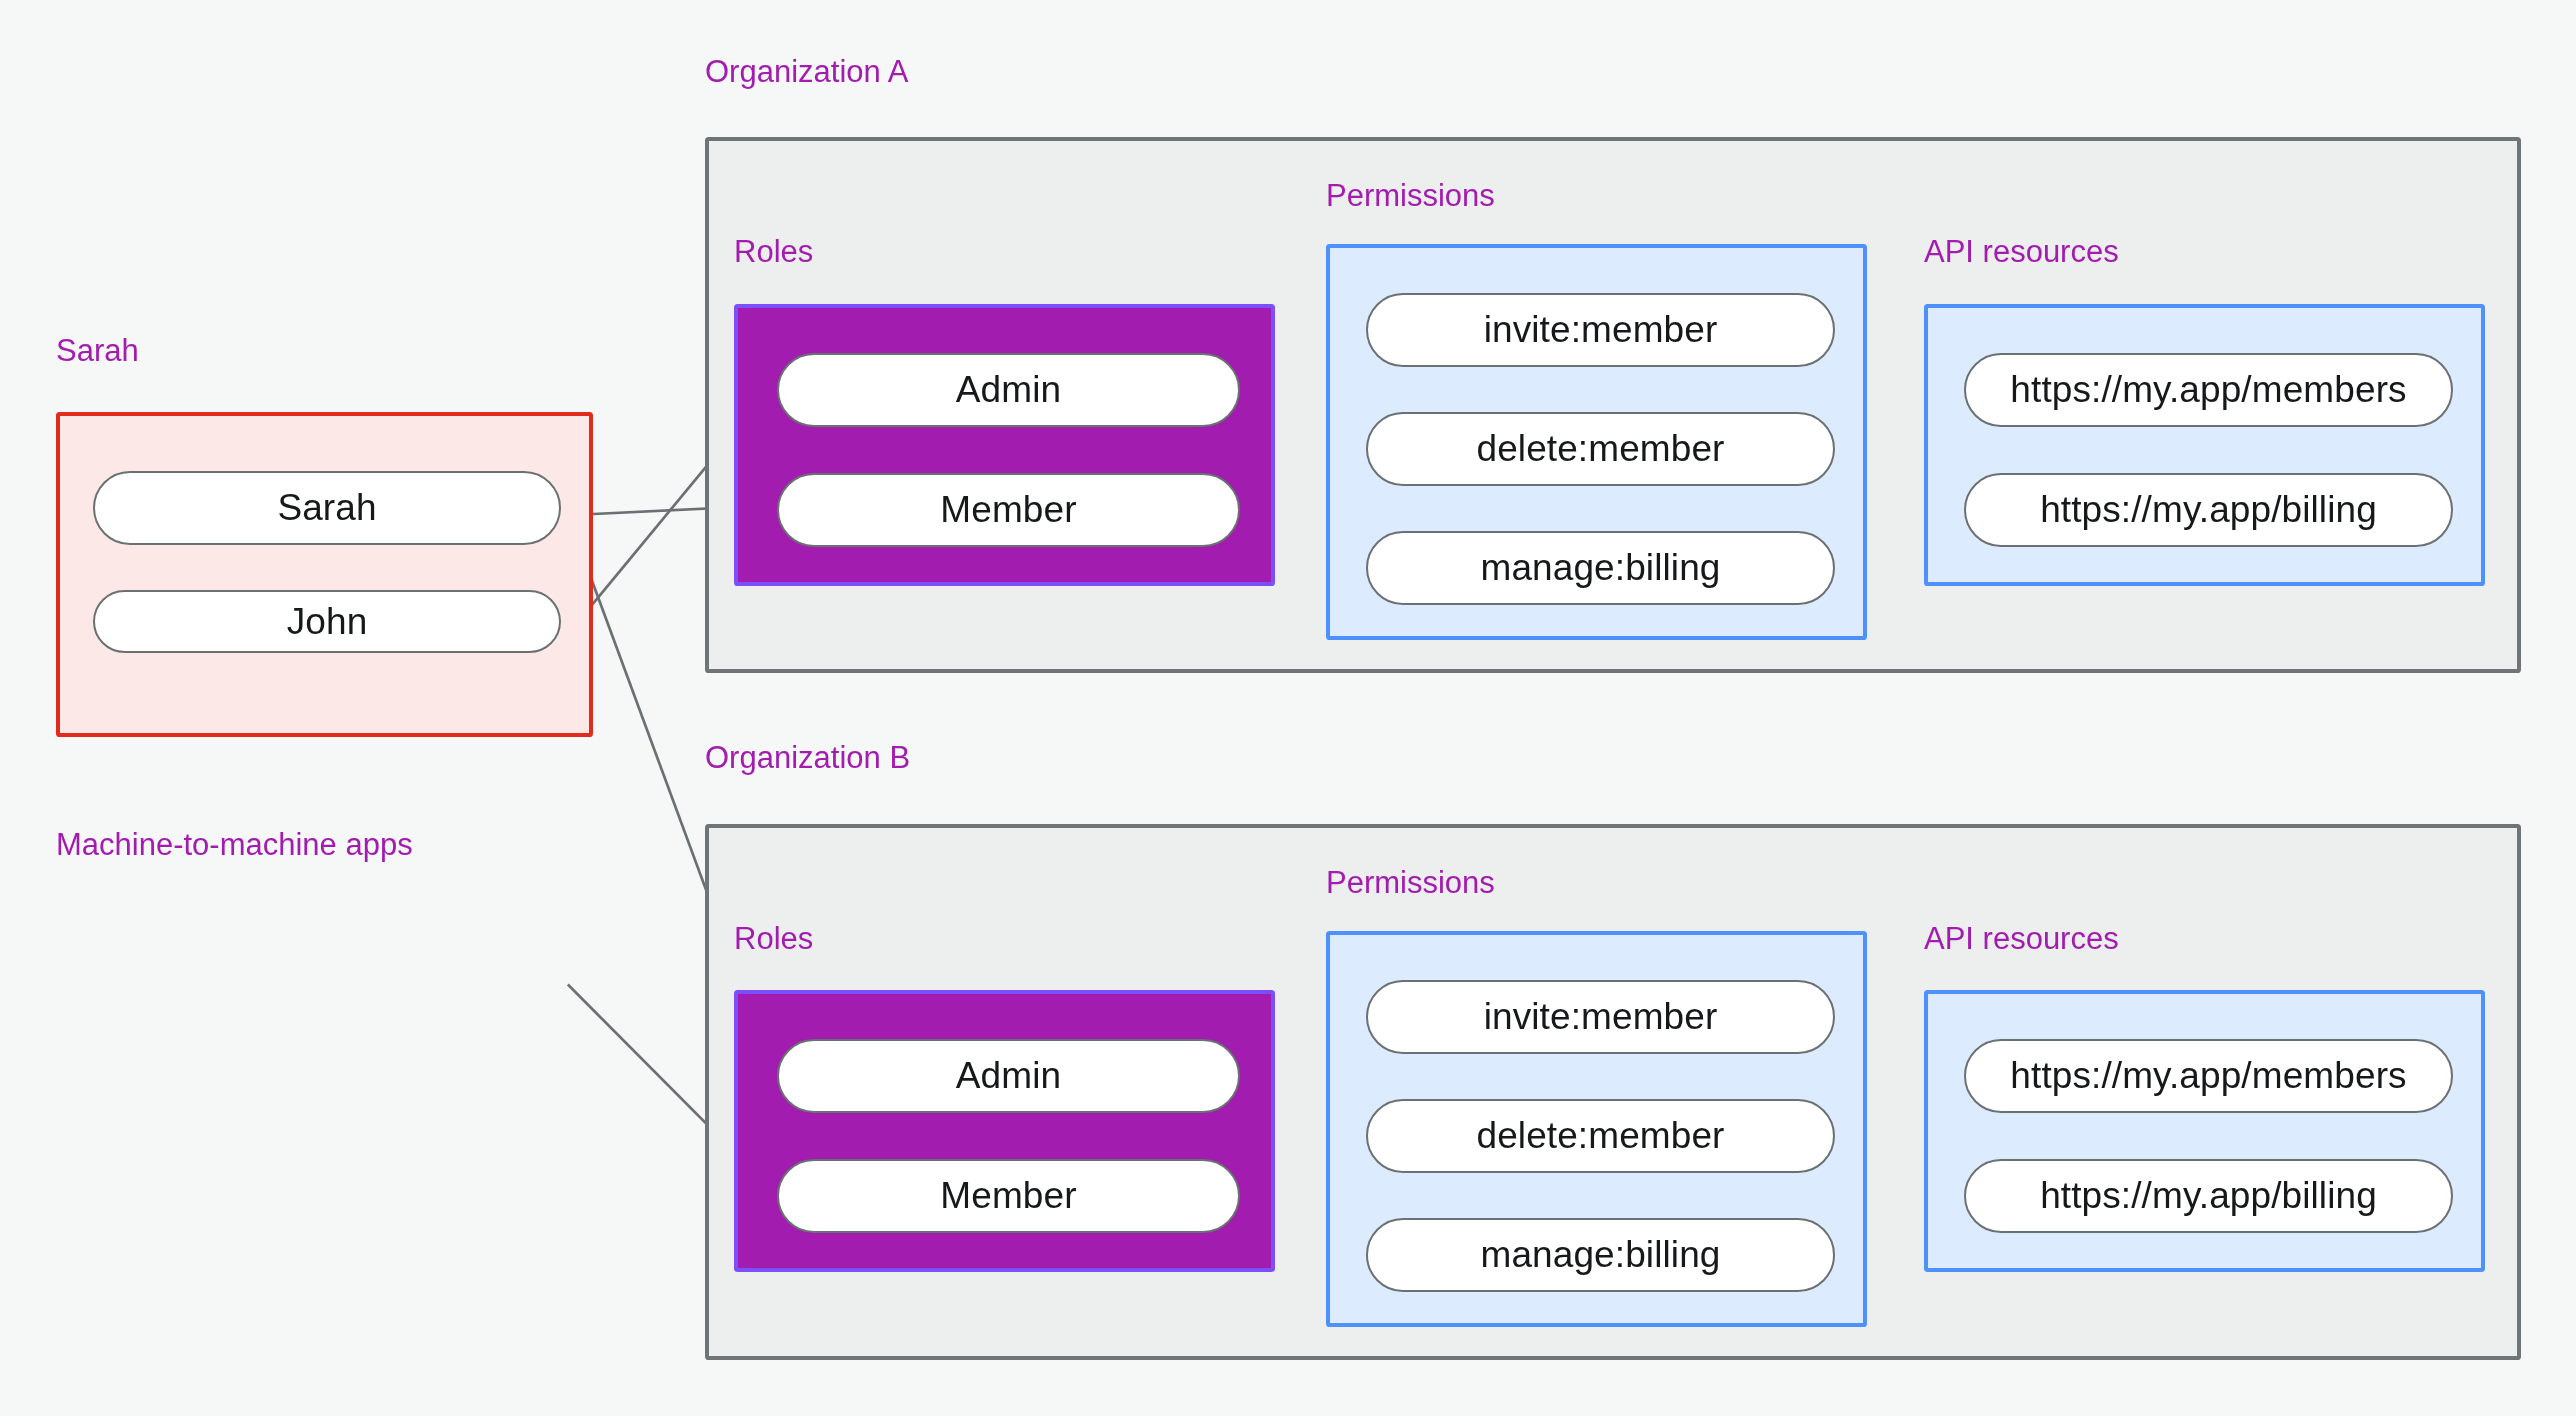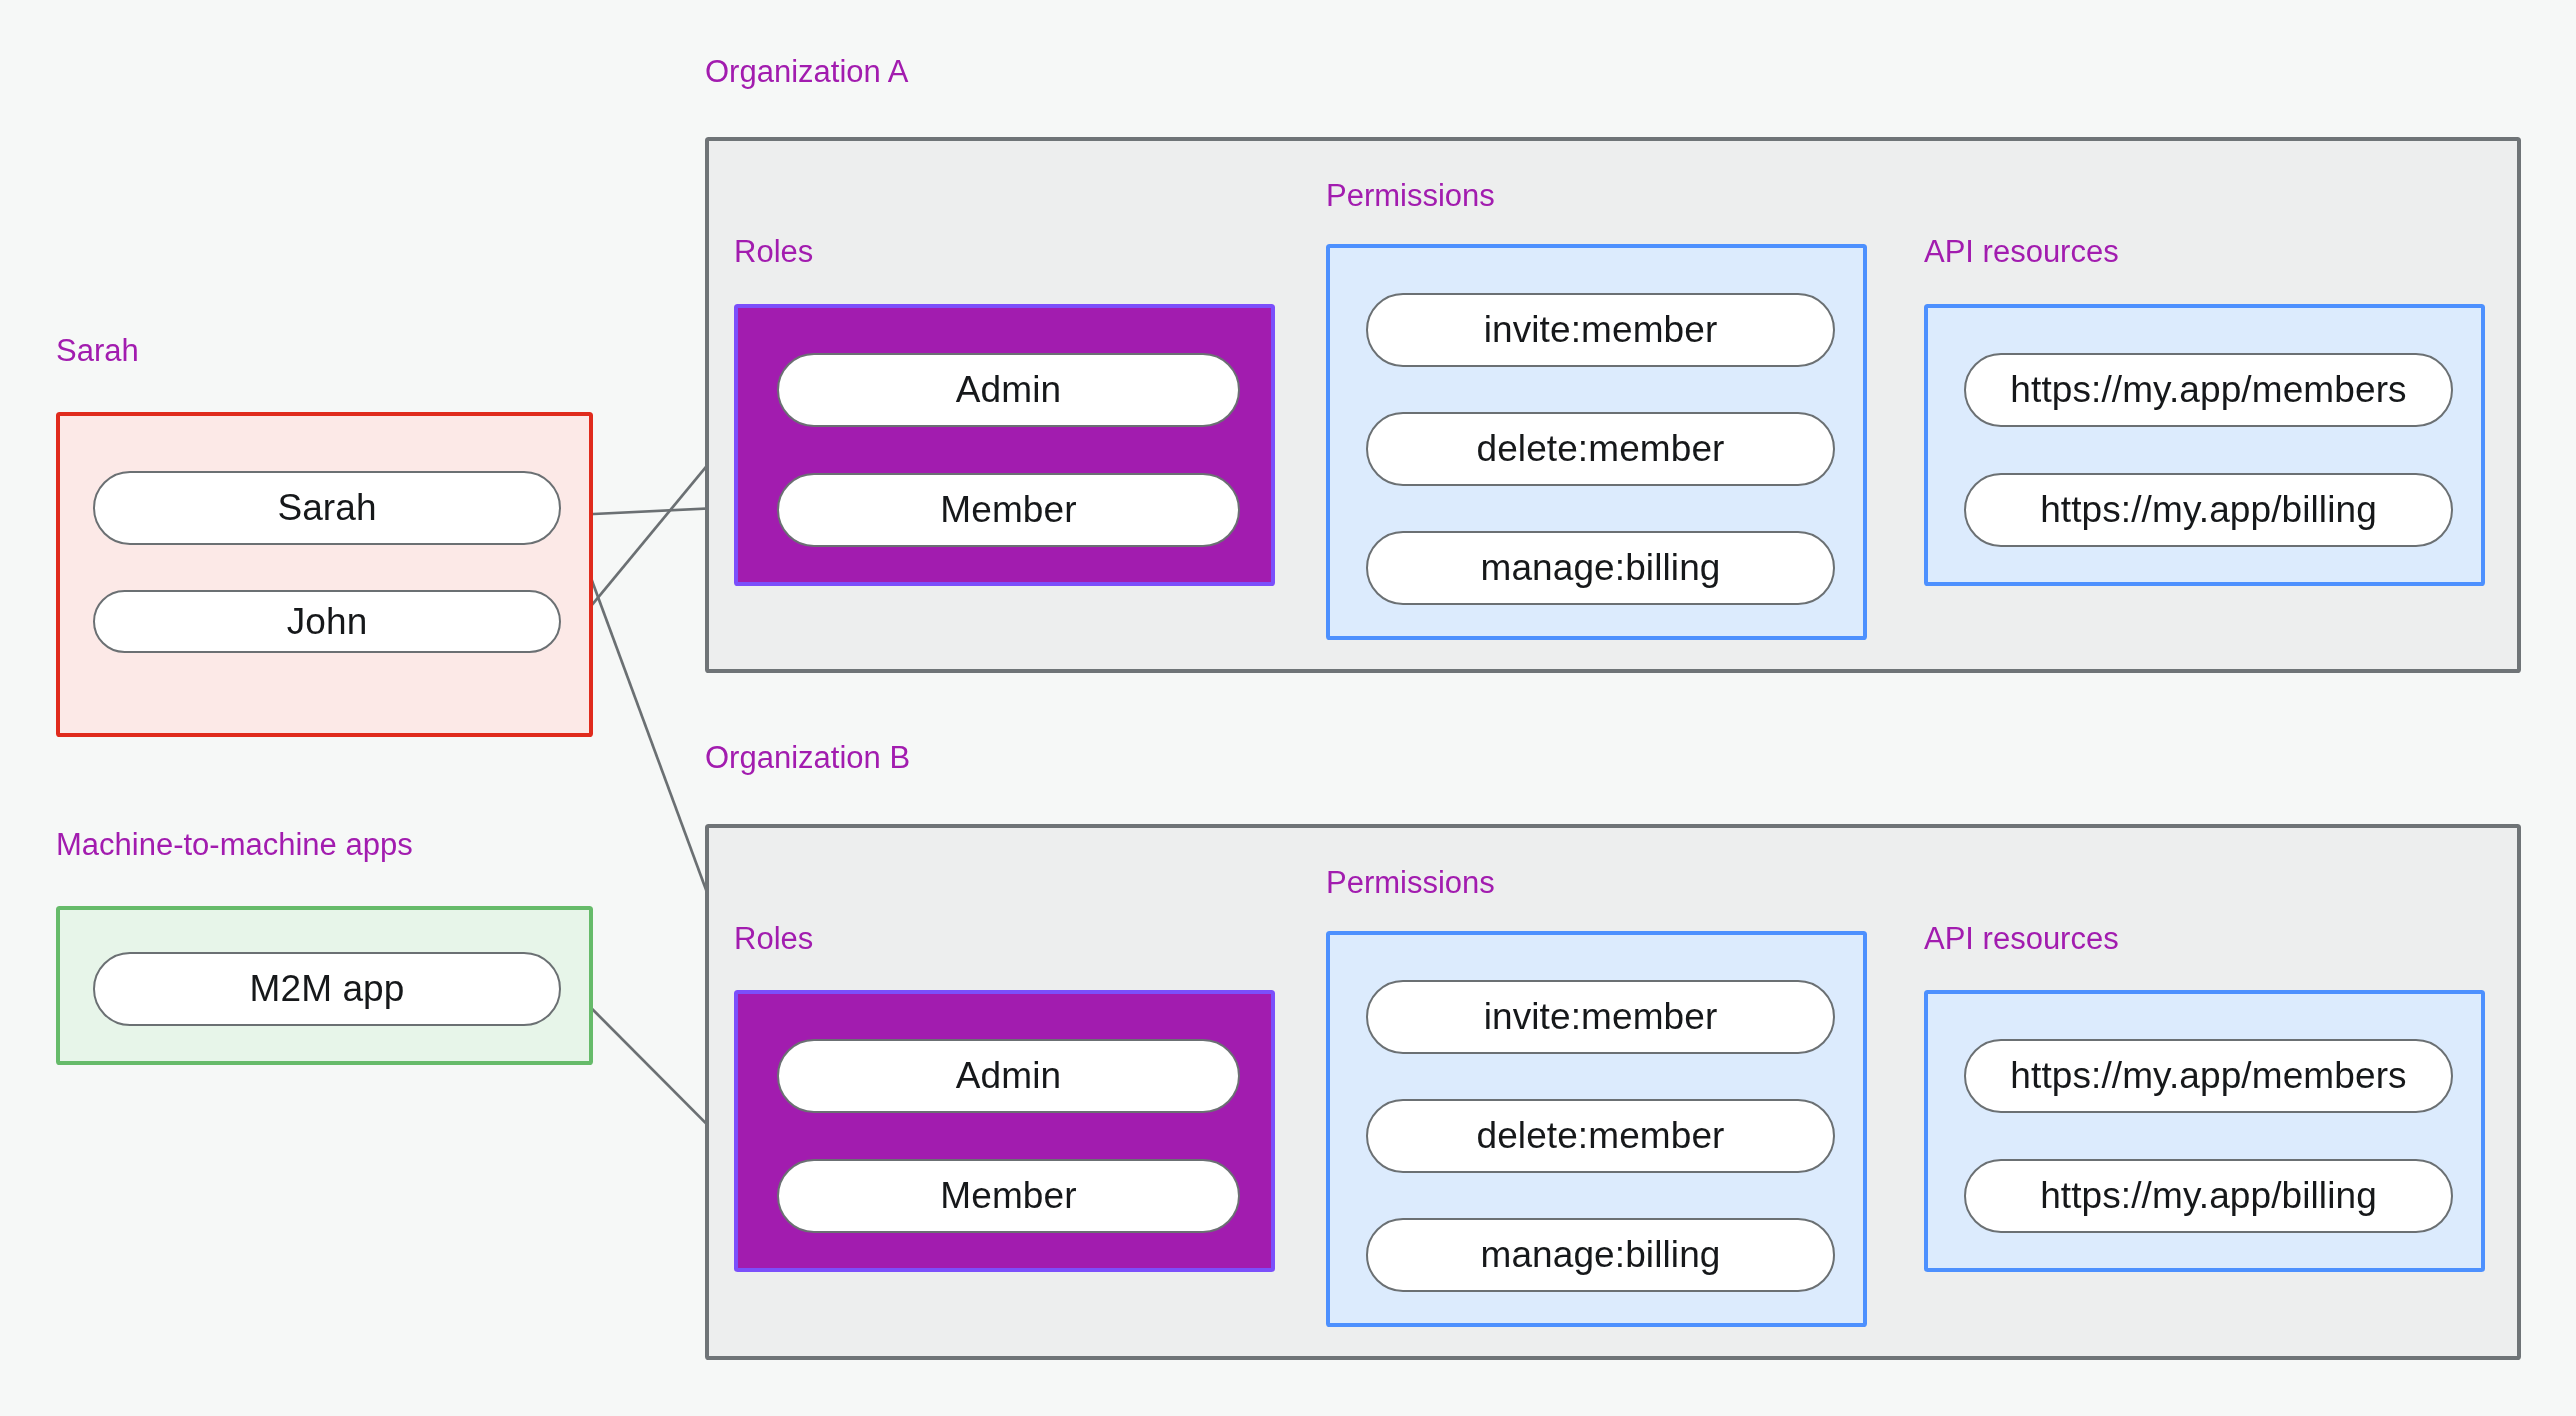--- a/index.html
+++ b/index.html
@@ -115,23 +115,20 @@
 
   <div class="grp-label" style="left:56px;top:335px;">Sarah</div>
 
   <div class="gbox red" style="left:56px;top:412px;width:537px;height:325px;">
     <div class="pill" style="left:33px;top:55px;width:468px;height:74px;">Sarah</div>
     <div class="pill" style="left:33px;top:174px;width:468px;height:63px;">John</div>
   </div>
 
   <div class="grp-label" style="left:56px;top:829px;">Machine-to-machine apps</div>
 
-  <div class="gbox green" style="left:56px;top:906px;width:537px;height:159px;">
-    <div class="pill" style="left:33px;top:42px;width:468px;height:74px;">M2M app</div>
-  </div>
 
   <div class="grp-label" style="left:705px;top:56px;">Organization A</div>
 
   <div class="org-box" style="left:705px;top:137px;width:1816px;height:536px;"></div>
 
   <div class="grp-label" style="left:734px;top:236px;">Roles</div>
   <div class="gbox purple" style="left:734px;top:304px;width:541px;height:282px;">
     <div class="pill" style="left:39px;top:45px;width:463px;height:74px;">Admin</div>
     <div class="pill" style="left:39px;top:165px;width:463px;height:74px;">Member</div>
   </div>

